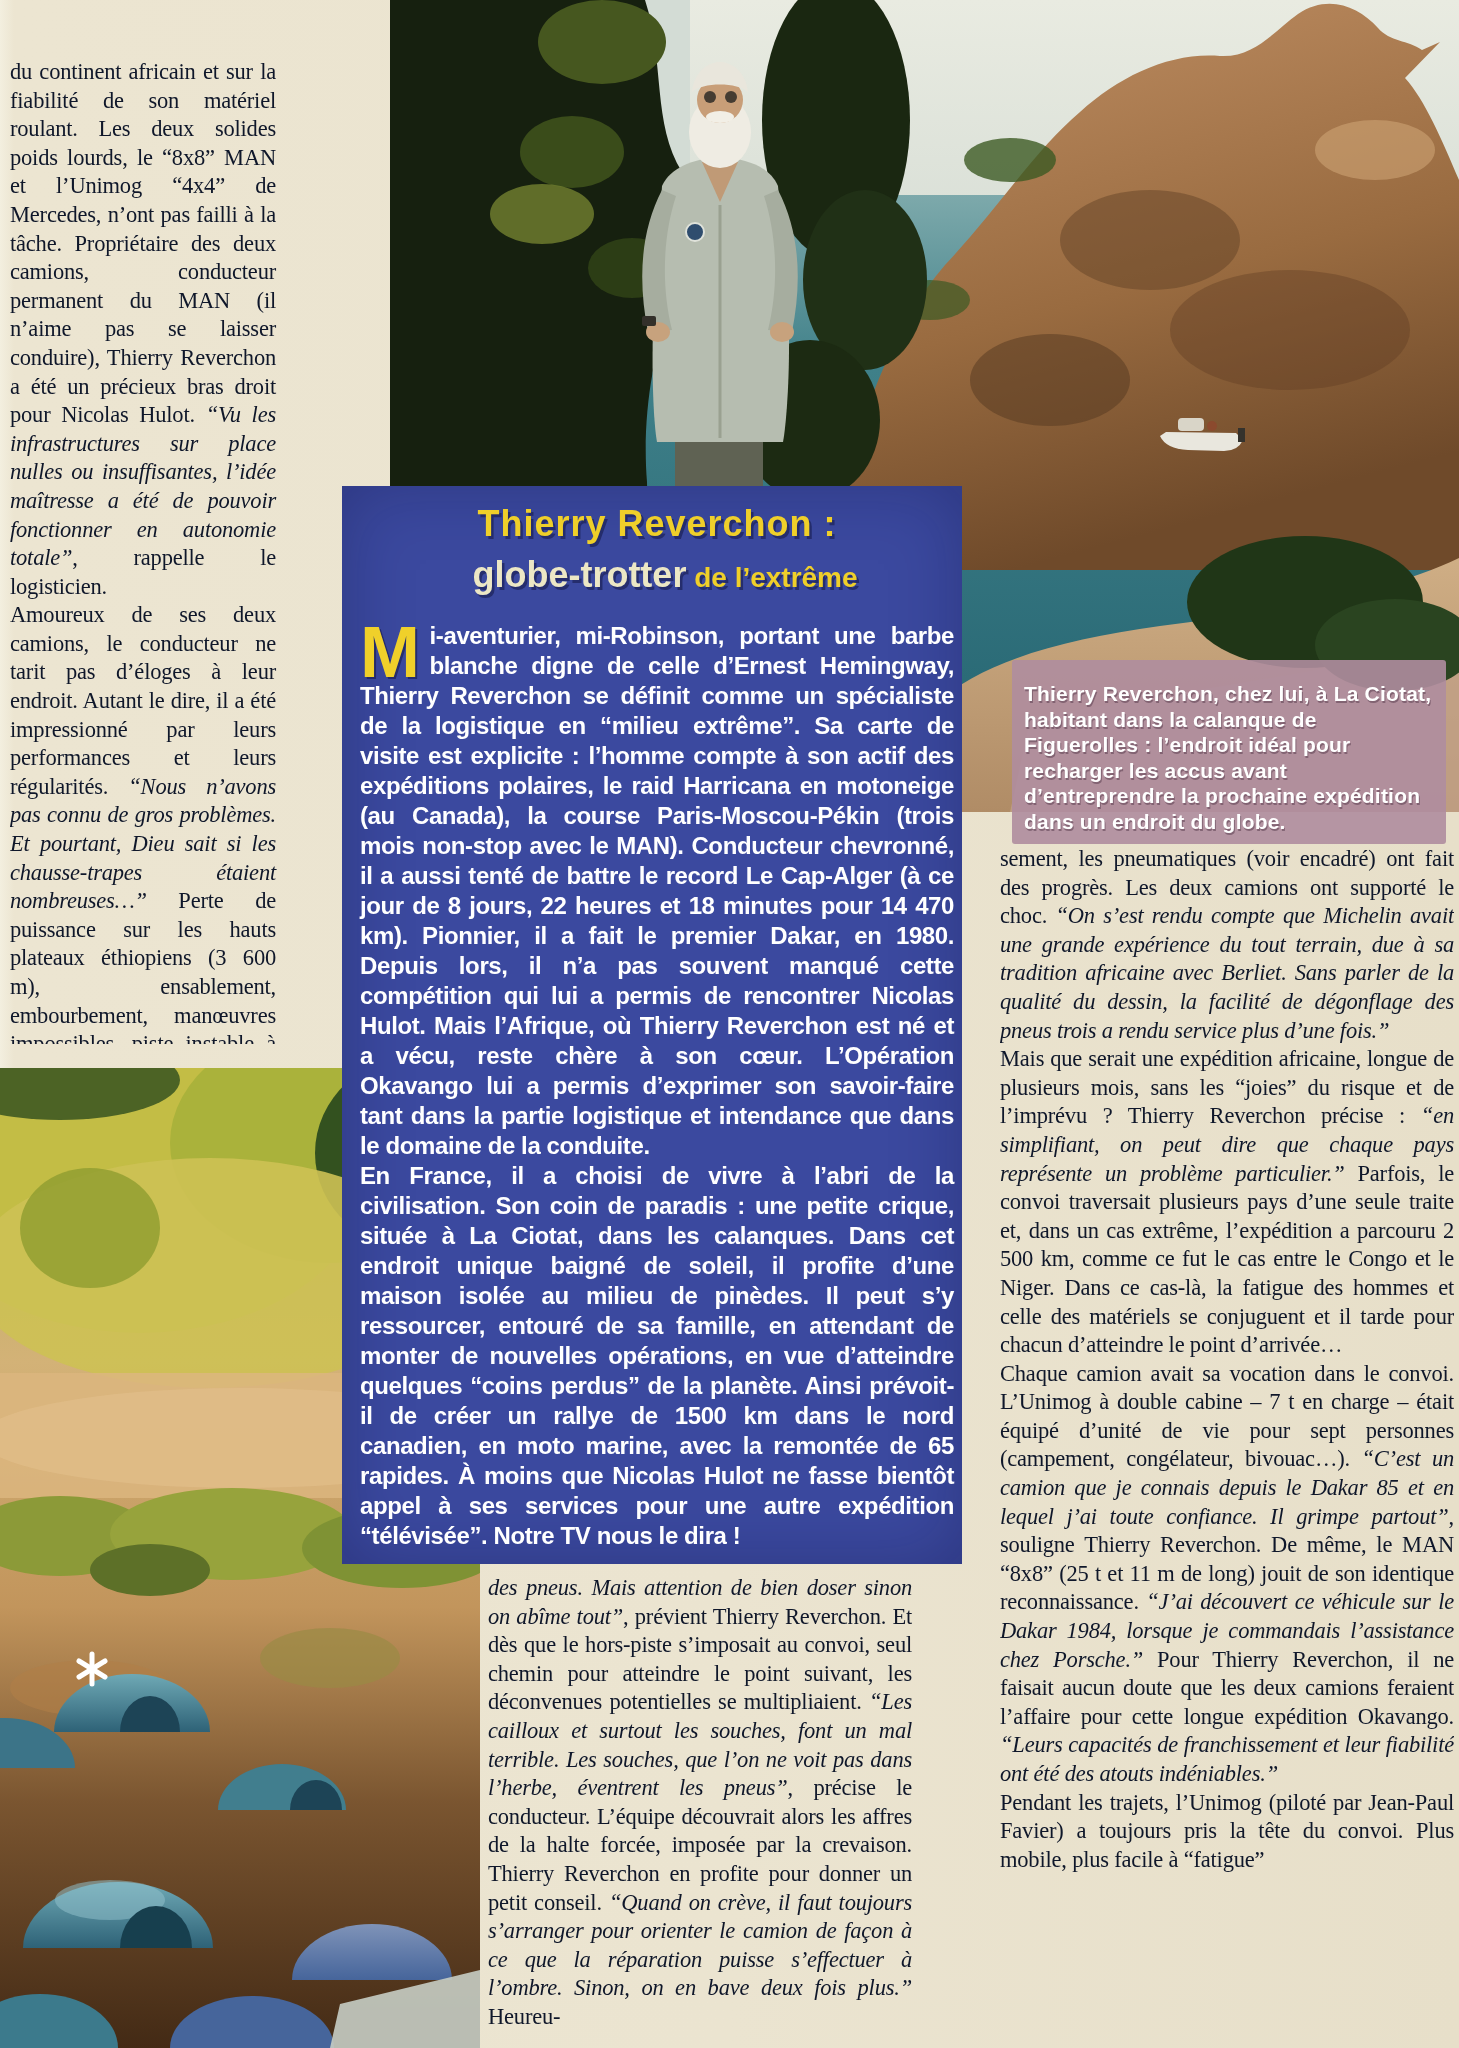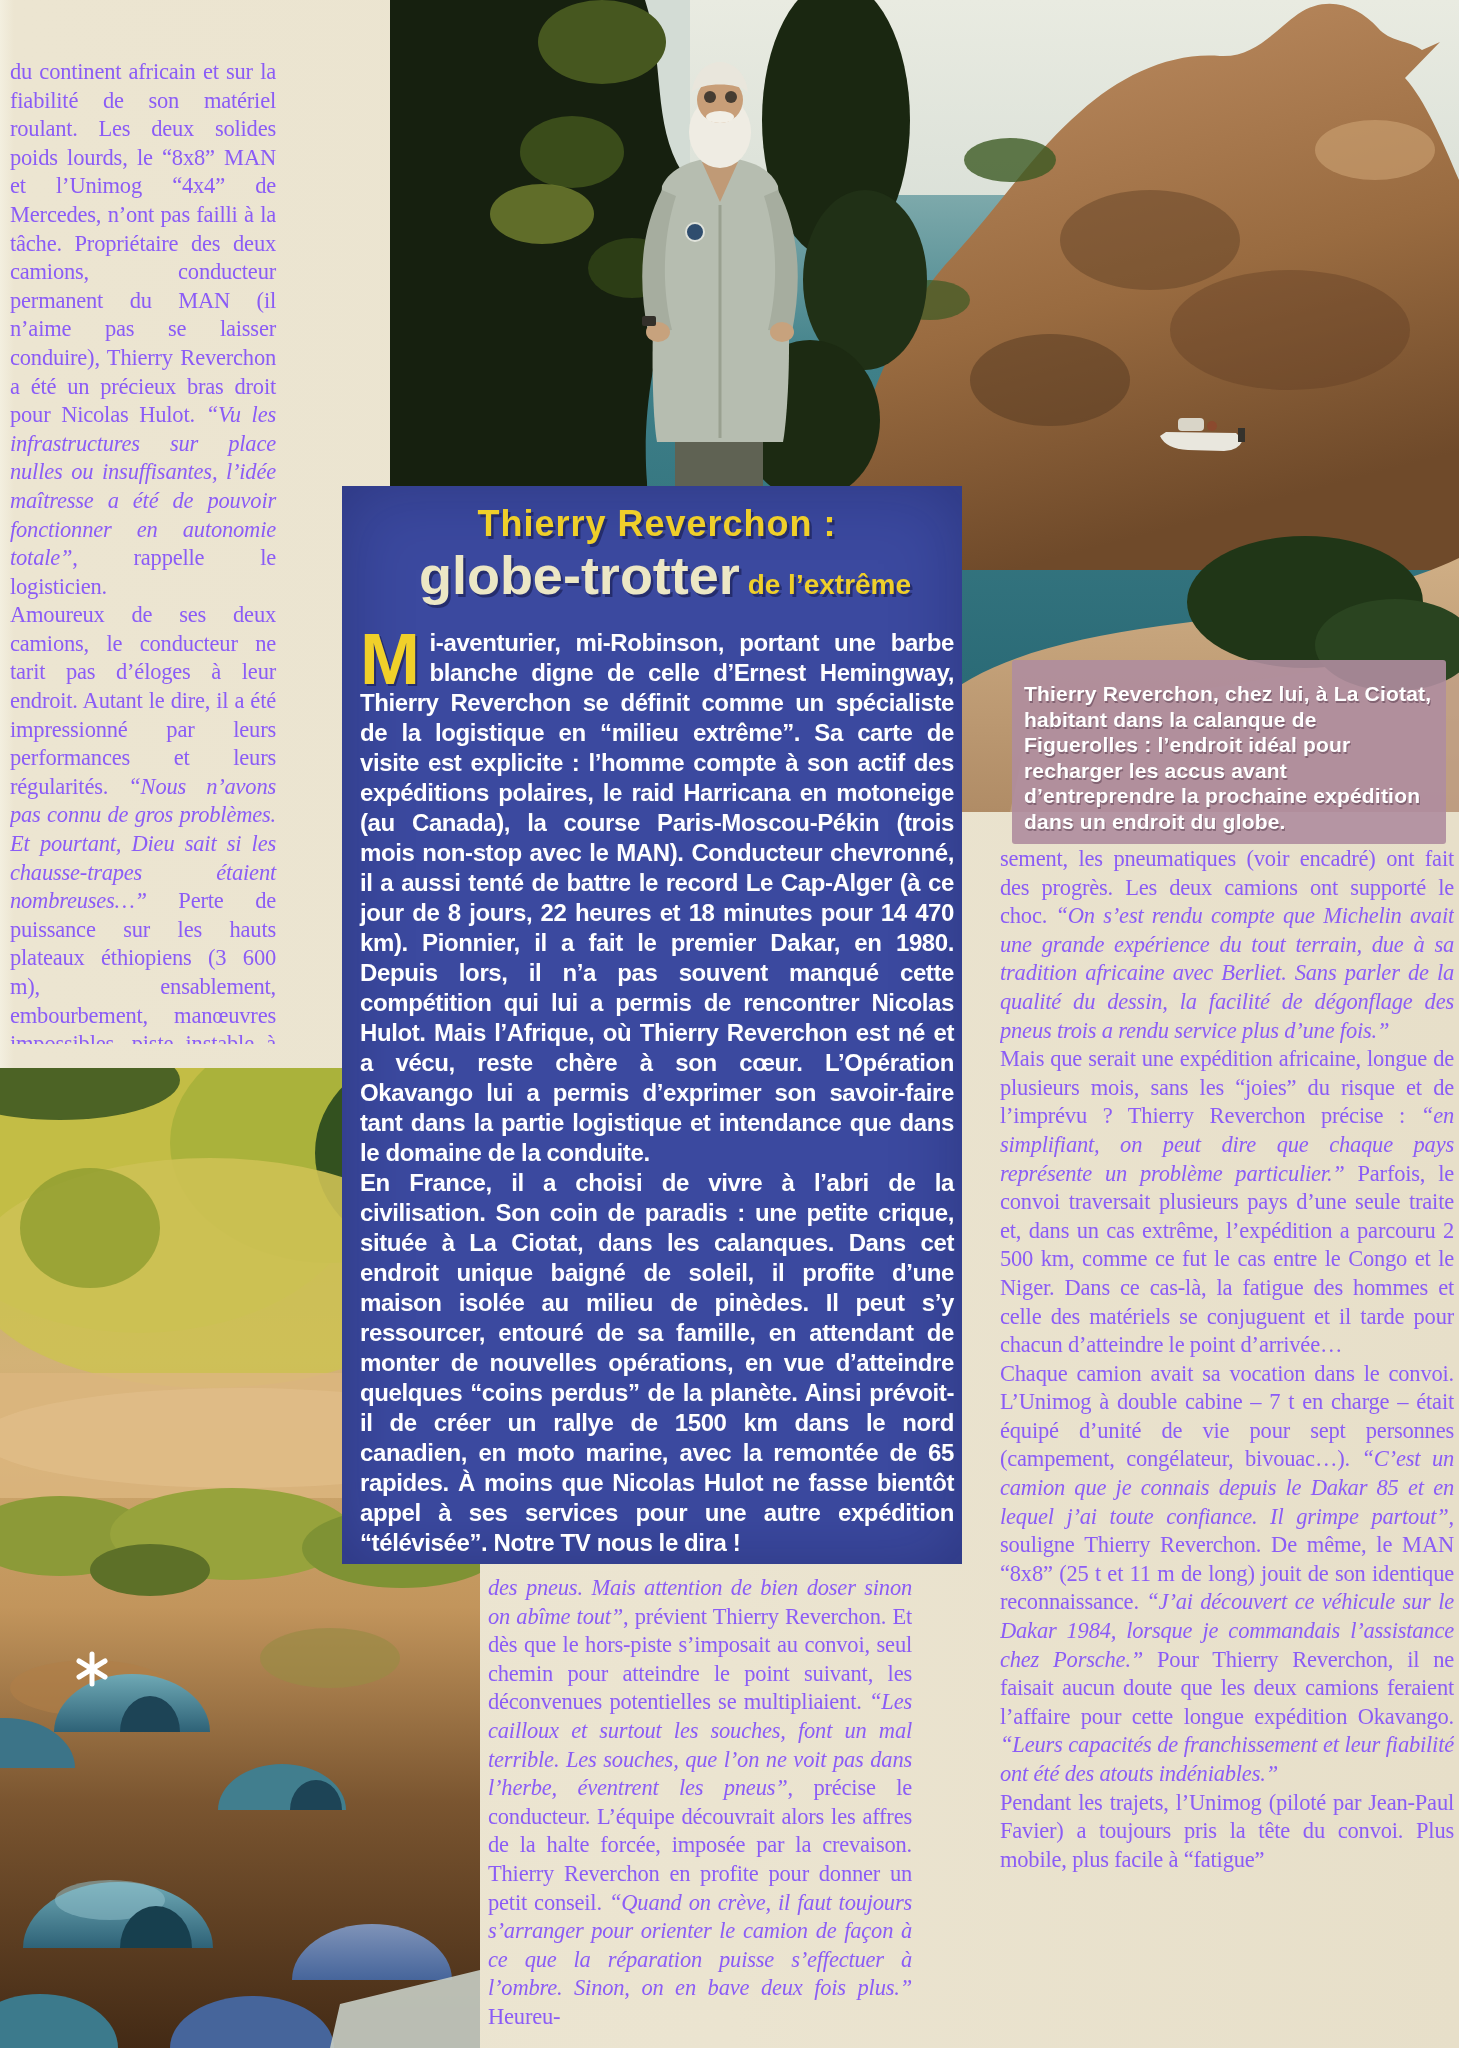--- a/index.html
+++ b/index.html
@@ -6,39 +6,39 @@
   body{
     width:1459px;height:2048px;position:relative;overflow:hidden;
     background:linear-gradient(90deg,#f3efdf 0px,#ece5d1 14px,#ebe4d0 50%,#e7dfc9 100%);
     font-family:"Liberation Serif",serif;
   }
   .abs{position:absolute;}
   
   .serif-col{
     font-family:"Liberation Serif",serif;
     font-size:22.5px;line-height:28.6px;text-align:justify;
-    color:#8b5cf6;letter-spacing:-0.2px;z-index:2;
+    color:#0f172a;letter-spacing:-0.2px;z-index:2;
   }
   .serif-col p{margin:0;}
   .it{font-style:italic;}
   #left-col{left:10px;top:58px;width:350px;height:986px;overflow:hidden;}
   #left-col .spacer{float:right;width:84px;height:592px;margin-top:396px;}
   #right-col{left:1000px;top:845px;width:454px;height:1203px;overflow:hidden;}
   #mid-col{left:488px;top:1574px;width:424px;height:474px;overflow:hidden;}
   
   #feature-box{
     left:342px;top:486px;width:620px;height:1078px;box-sizing:border-box;
     background:#3b499f;z-index:3;padding:16px 8px 0 18px;
     box-shadow:inset 0 0 70px rgba(10,10,50,.28);
   }
   .fb-title{text-align:center;font-family:"Liberation Sans",sans-serif;font-weight:bold;}
   .fb-t1{font-size:36px;line-height:44px;color:#efcf2a;letter-spacing:1px;
          text-shadow:2.5px 2.5px 0 rgba(15,18,60,.5);}
   .fb-t2{line-height:58px;margin-bottom:10px;}
-  .fb-t2-main{font-size:54px;color:#ece7c5;text-shadow:2.5px 2.5px 0 rgba(15,18,60,.5);margin-left:16px;}
+  .fb-t2-main{font-size:36px;color:#ece7c5;text-shadow:2.5px 2.5px 0 rgba(15,18,60,.5);margin-left:16px;}
   .fb-t2-rest{font-size:28px;color:#efcf2a;text-shadow:2.5px 2.5px 0 rgba(15,18,60,.5);}
   .fb-body p{
     margin:0;font-family:"Liberation Sans",sans-serif;font-weight:bold;
     color:#ffffff;font-size:24px;line-height:30px;text-align:justify;letter-spacing:-0.4px;
   }
   .dropcap{
     float:left;font-family:"Liberation Sans",sans-serif;font-weight:bold;
     color:#f0d02a;font-size:72px;line-height:56px;padding:3px 10px 0 0;
     text-shadow:2px 2px 0 rgba(15,18,60,.5);
   }

